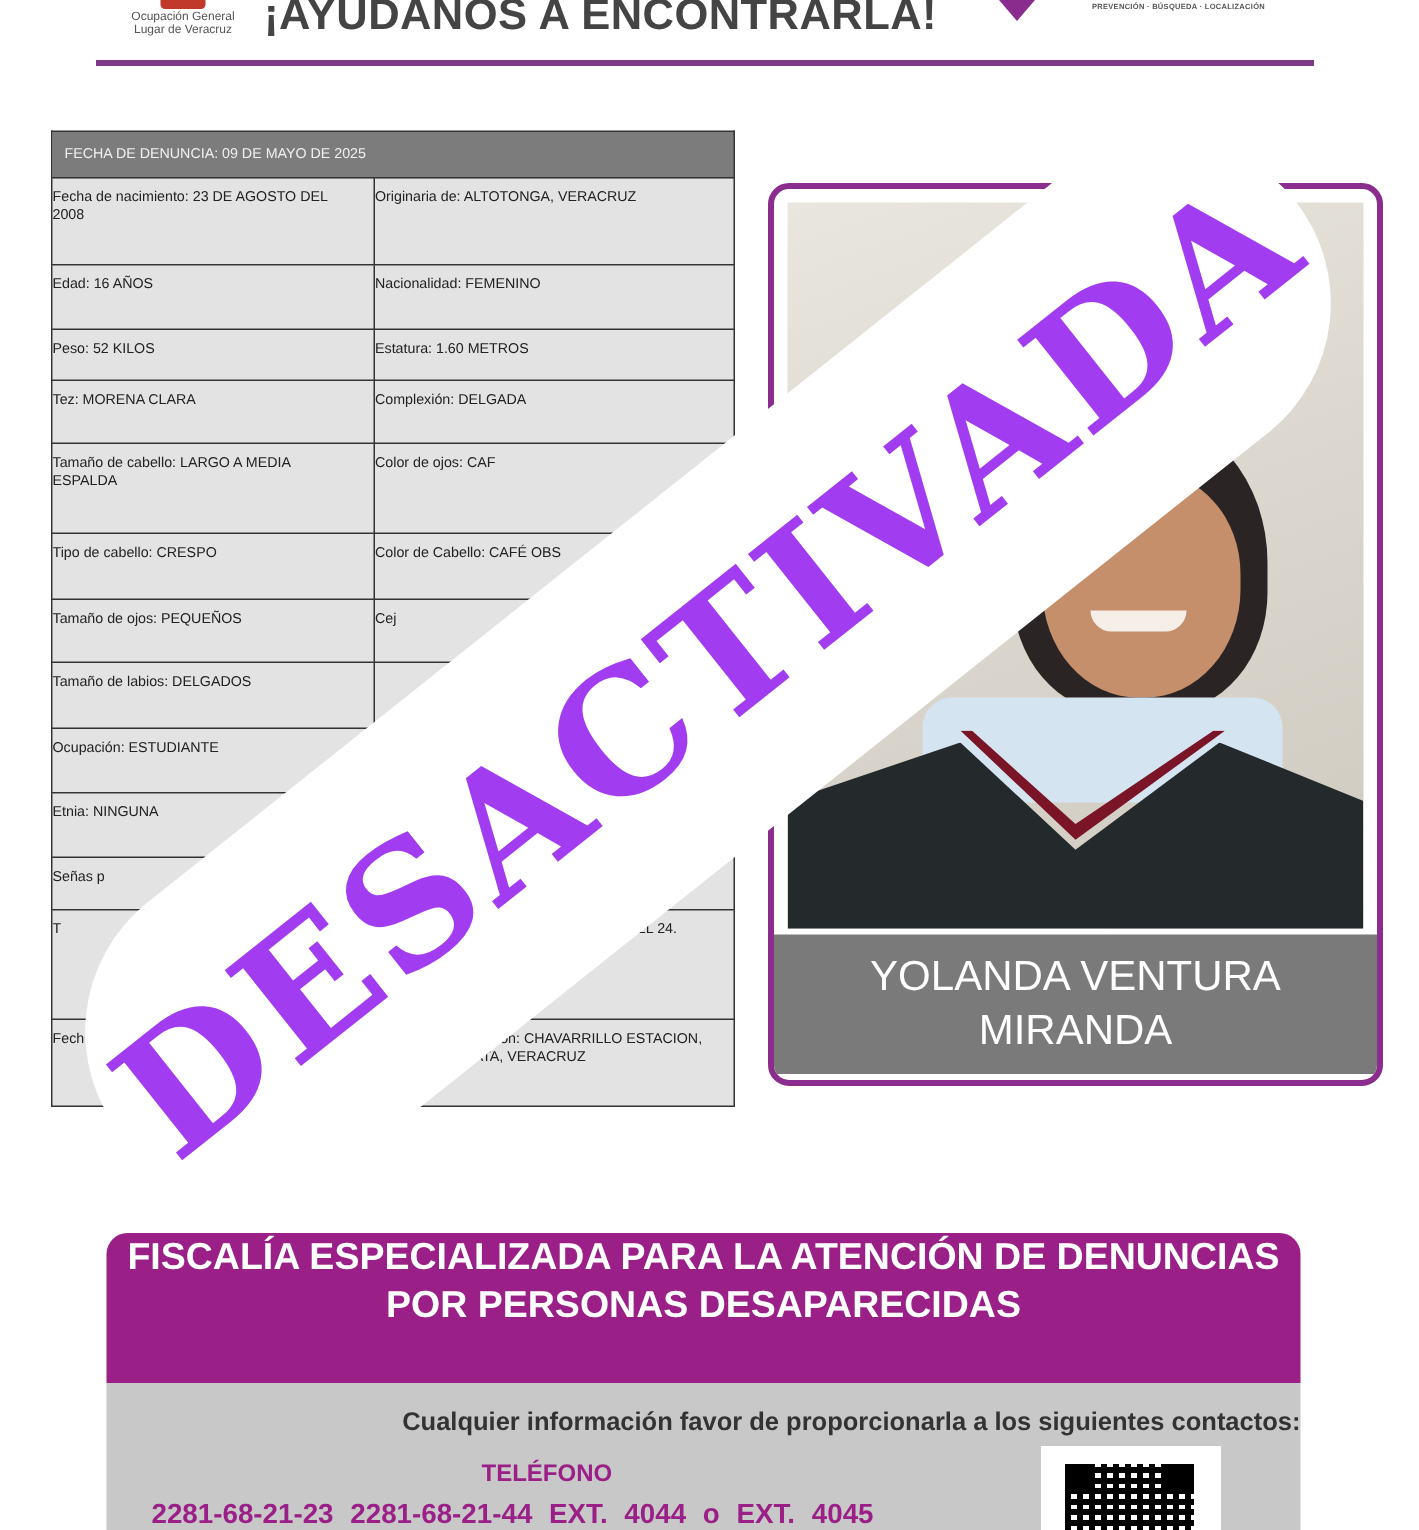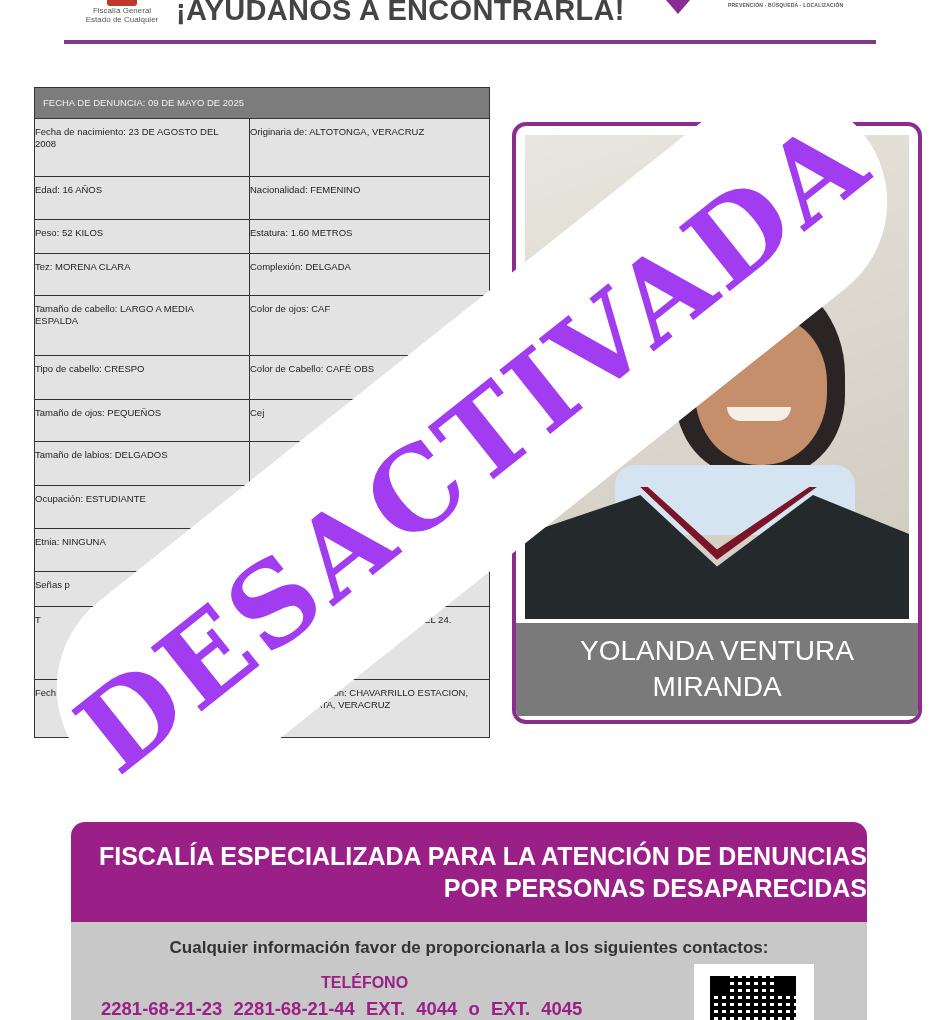--- a/index.html
+++ b/index.html
@@ -24,41 +24,41 @@
   .face{position:absolute;left:170px;top:180px;width:132px;height:150px;background:#c58f6b;border-radius:45% 45% 48% 48%;}
   .smile{position:absolute;left:202px;top:272px;width:64px;height:14px;background:#f5efe8;border-radius:0 0 30px 30px;}
   .collar{position:absolute;left:90px;top:330px;width:240px;height:70px;background:#d5e4f1;border-radius:20px 20px 0 0;}
   .sweater{position:absolute;left:0;top:360px;width:384px;height:130px;background:#24292c;clip-path:polygon(0 30%,30% 0,50% 55%,75% 0,100% 30%,100% 100%,0 100%);}
   .trim{position:absolute;left:0;top:352px;width:384px;height:130px;background:#7a1427;clip-path:polygon(30% 0,32% 0,50% 48%,74% 0,76% 0,50% 56%);}
   .name-box{position:absolute;left:0;top:497px;width:402px;height:93px;background:#7a7a7a;color:#fff;font-weight:normal;font-size:28px;line-height:36px;text-align:center;padding-top:10px;box-sizing:border-box;}
 
   .overlay{position:absolute;left:472px;top:445px;width:1000px;height:220px;margin-left:-500px;margin-top:-110px;transform:rotate(-38.5deg);background:#ffffff;border-radius:110px;display:flex;align-items:center;justify-content:center;}
   .overlay span{font-family:"DejaVu Serif","Liberation Serif",serif;font-weight:bold;font-size:112px;color:#a23cf0;letter-spacing:4px;}
 
-  .footer-title{position:absolute;left:71px;top:822px;width:796px;height:100px;background:#9a1f86;border-radius:14px 14px 0 0;color:#fff;font-weight:bold;font-size:25px;line-height:32px;text-align:right;padding-top:18px;box-sizing:border-box;}
+  .footer-title{position:absolute;left:71px;top:822px;width:796px;height:100px;background:#9a1f86;border-radius:14px 14px 0 0;color:#fff;font-weight:bold;font-size:25px;line-height:32px;text-align:center;box-sizing:border-box;}
   .footer-body{position:absolute;left:71px;top:922px;width:796px;height:98px;background:#c8c8c8;}
-  .instructions{position:absolute;left:0;top:16px;width:796px;text-align:center;font-weight:bold;font-size:17px;color:#333;}
+  .instructions{position:absolute;left:0;top:16px;width:796px;text-align:right;font-weight:bold;font-size:17px;color:#333;}
   .phone-label{position:absolute;left:250px;top:52px;font-weight:bold;font-size:16px;color:#9a1f86;}
   .phones{position:absolute;left:30px;top:76px;font-weight:bold;font-size:18.5px;color:#9a1f86;white-space:nowrap;word-spacing:6px;}
   .qr{position:absolute;left:623px;top:42px;width:120px;height:60px;background:#fff;}
   .qr-inner{position:absolute;left:16px;top:12px;width:86px;height:48px;background:
      linear-gradient(#000,#000) 0 0/20px 20px no-repeat,
      linear-gradient(#000,#000) 66px 0/20px 20px no-repeat,
      repeating-linear-gradient(90deg,#000 0 4px,#fff 4px 8px),
      repeating-linear-gradient(0deg,#000 0 4px,#fff 4px 7px);
      background-blend-mode:normal,normal,multiply,normal;}
 </style>
 </head>
 <body>
 
 <div class="header">
   <div class="logo-left">
     <span class="mark"></span>
-    <span class="sub">Fiscalía General</span>
-    <span class="sub">Estado de Cualquier</span>
+    <span class="sub">Ocupación General</span>
+    <span class="sub">Lugar de Veracruz</span>
   </div>
   <div class="page-title">¡AYÚDANOS A ENCONTRARLA!</div>
   <div class="v-logo"></div>
   <div class="tagline">PREVENCIÓN · BÚSQUEDA · LOCALIZACIÓN</div>
   <div class="stripe"></div>
 </div>
 
 <table class="info">
   <tbody>
       <tr>

